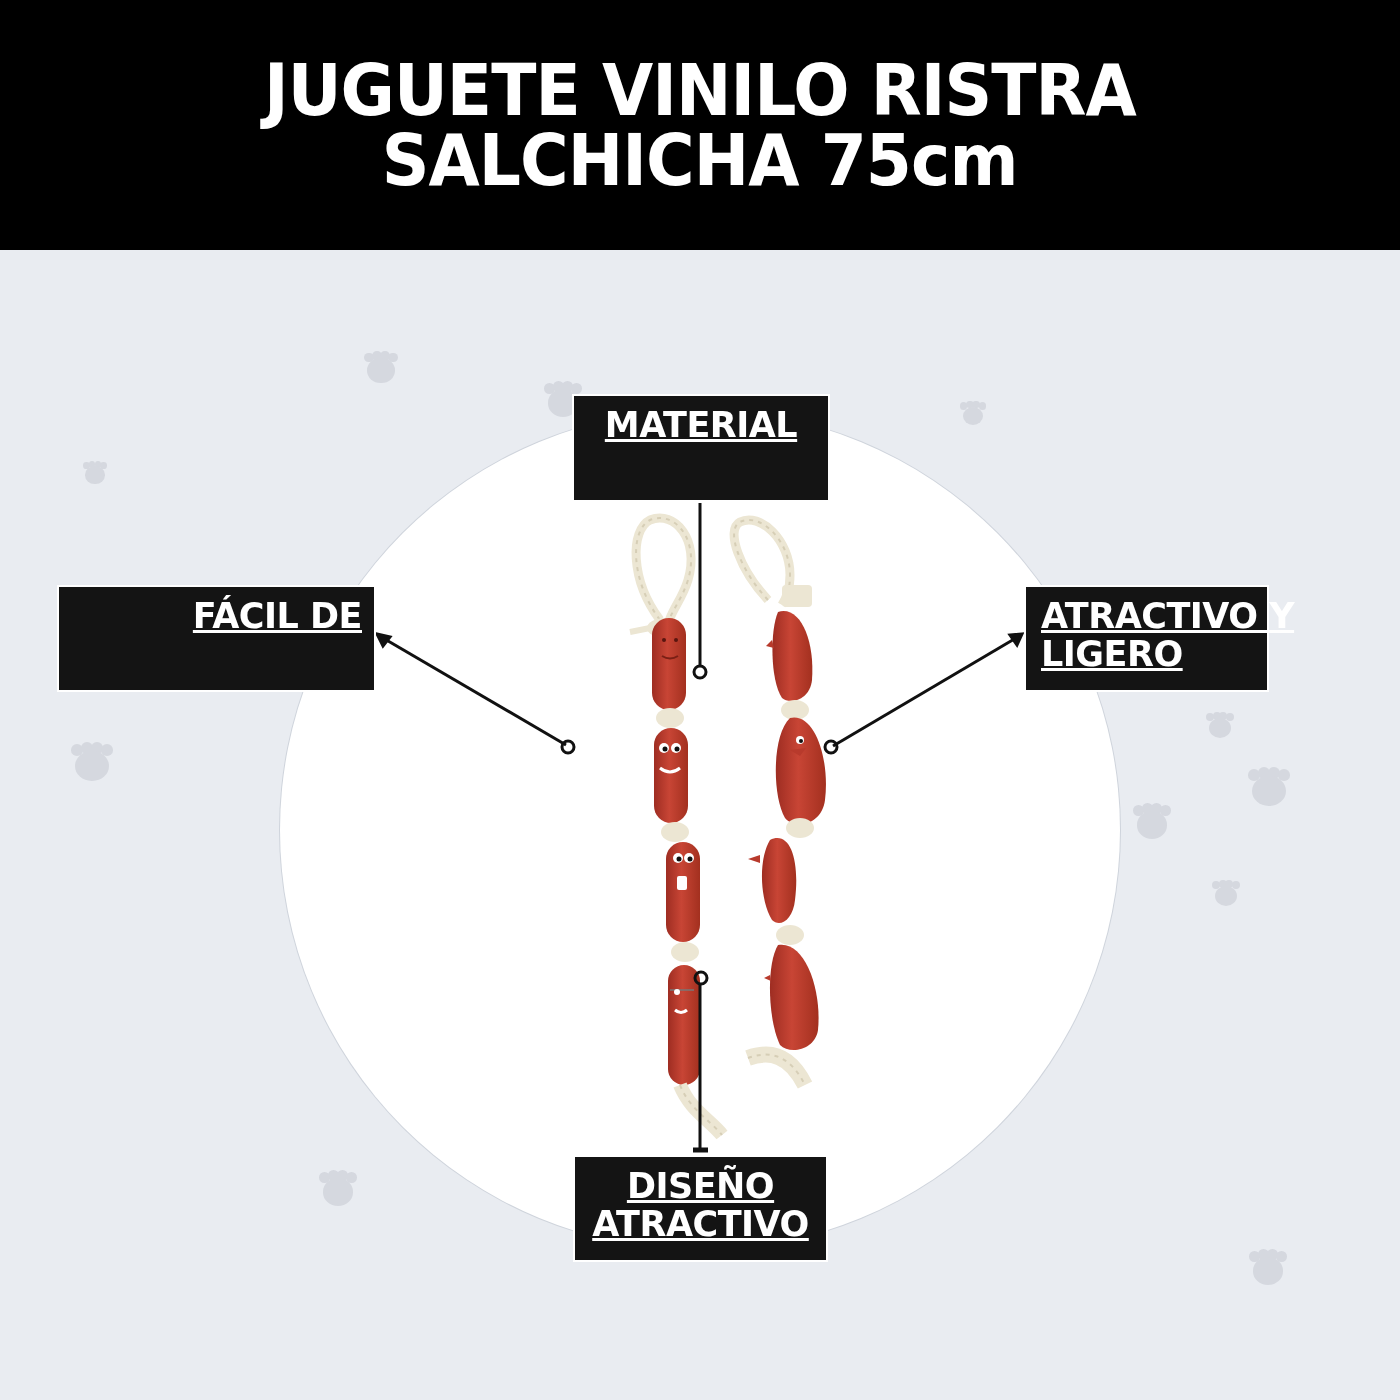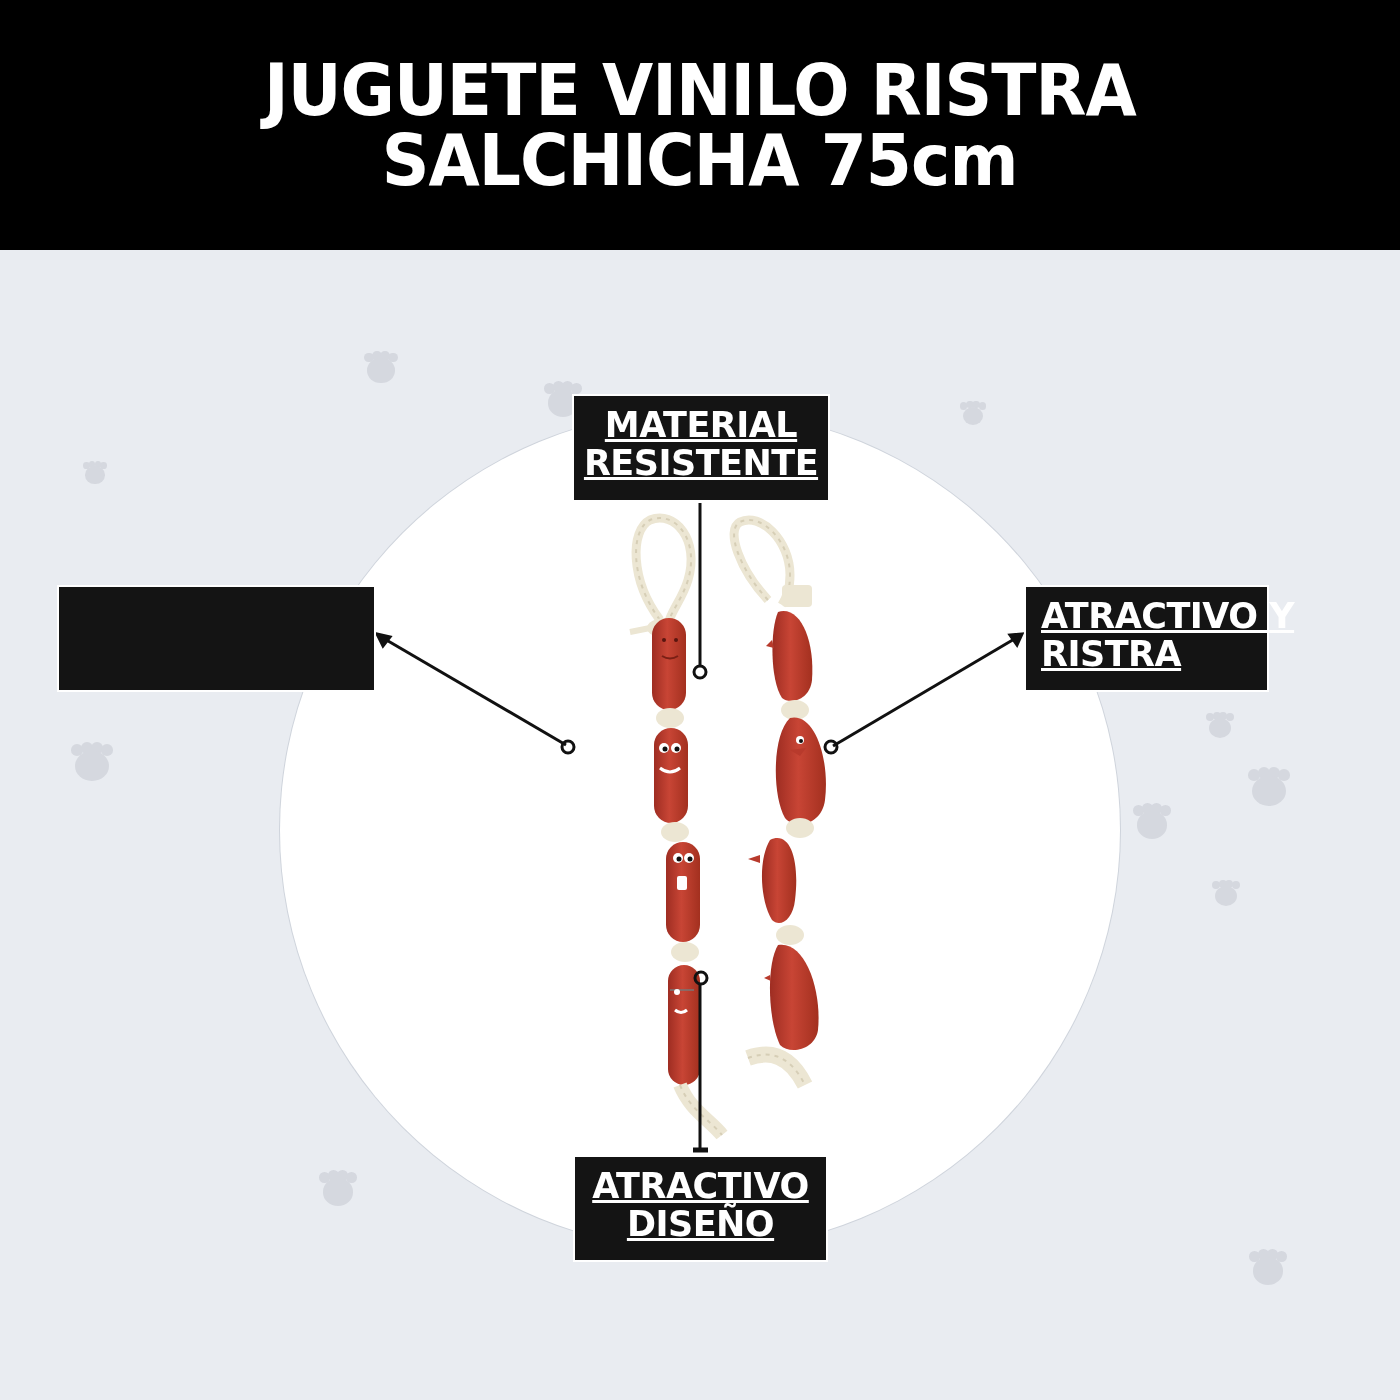--- a/index.html
+++ b/index.html
@@ -216,27 +216,27 @@
     <circle cx="831" cy="747" r="6"></circle>
     <polygon points="1022,634 1010,635 1017,645" fill="#111"></polygon>
     <line x1="700" y1="984" x2="700" y2="1148"></line>
     <circle cx="701" cy="978" r="6"></circle>
     <line x1="693" y1="1150" x2="708" y2="1150" stroke-width="5"></line>
   </g>
 </svg>
 
 <div class="label" style="left:572px; top:394px; width:258px; height:108px; text-align:center; padding-top:10px;">
   <span>MATERIAL</span>
-  <span>RESISTENTE</span>
 </div>
 
 <div class="label" style="left:57px; top:585px; width:319px; height:107px; text-align:right; padding:10px 12px 0 0;">
+  <span>FÁCIL DE</span>
 </div>
 
 <div class="label" style="left:1024px; top:585px; width:245px; height:107px; text-align:left; padding:10px 0 0 15px;">
   <span>ATRACTIVO Y</span>
-  <span>RISTRA</span>
+  <span>LIGERO</span>
 </div>
 
 <div class="label" style="left:573px; top:1155px; width:255px; height:107px; text-align:center; padding-top:10px;">
+  <span>DISEÑO</span>
   <span>ATRACTIVO</span>
-  <span>DISEÑO</span>
 </div>
 
 </body></html>

